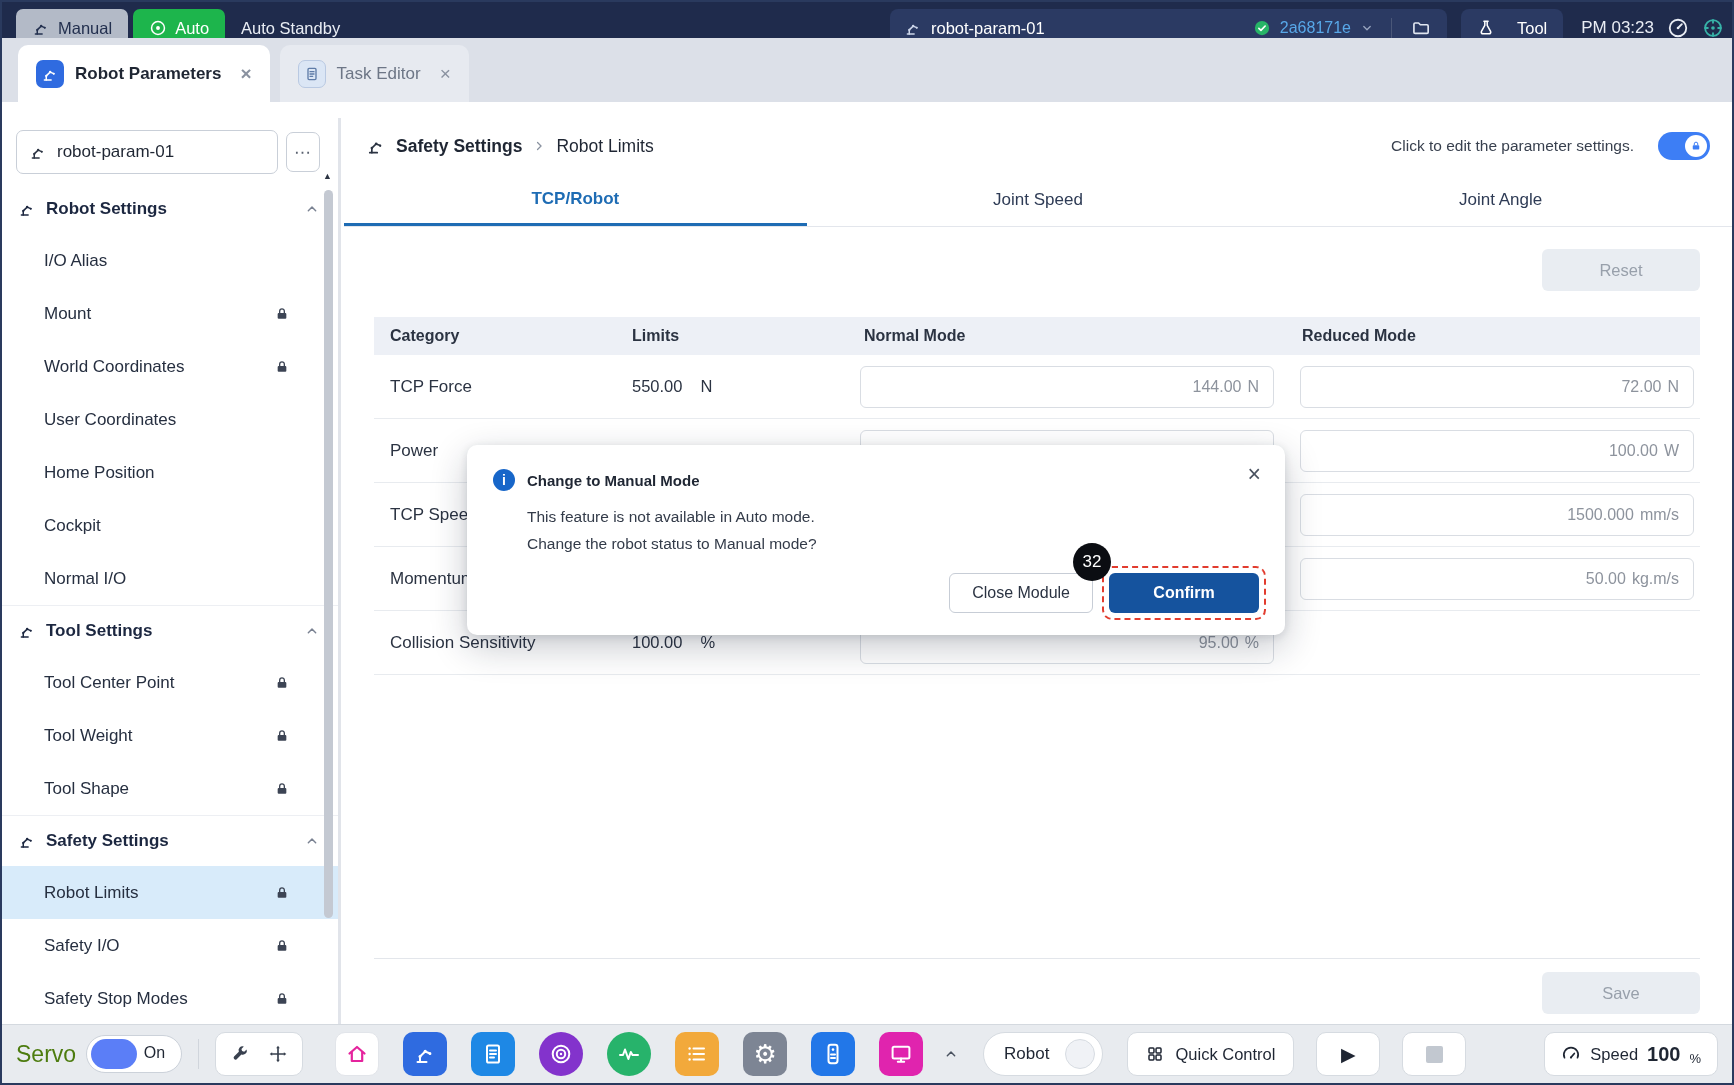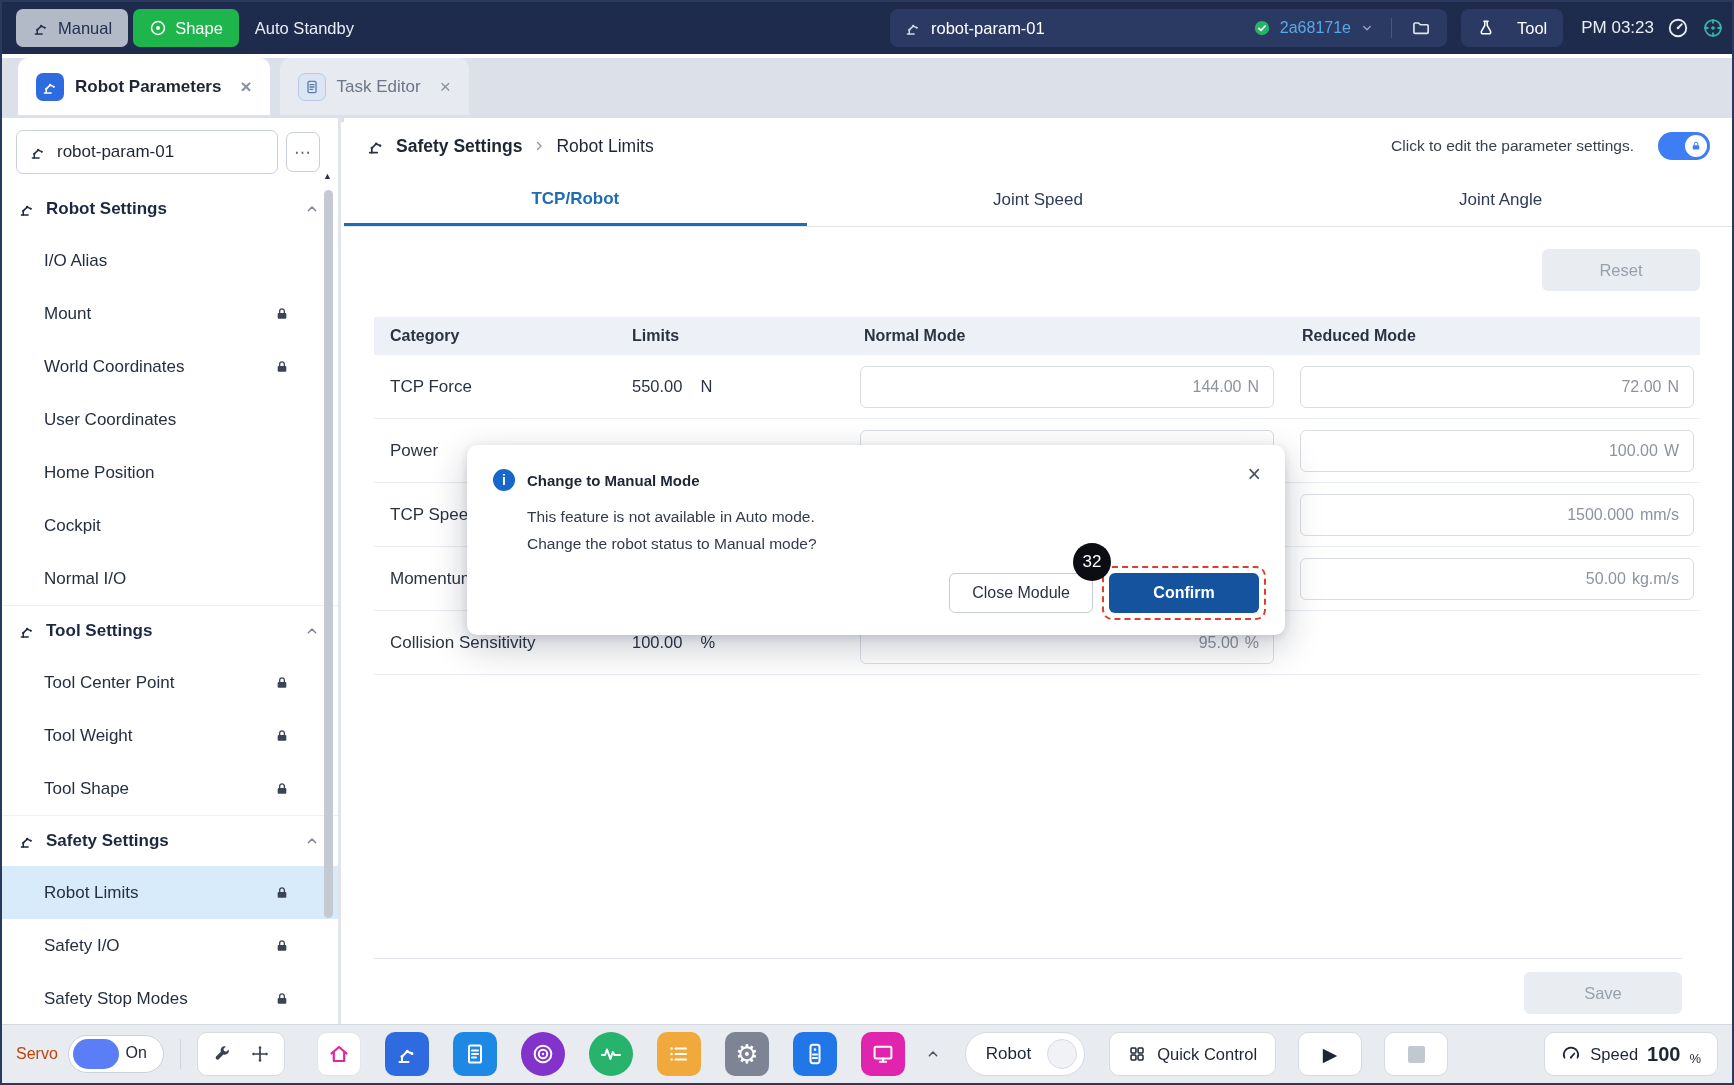--- a/index.html
+++ b/index.html
@@ -23,21 +23,21 @@
   .commit{color:#58a8e9;font-size:16px}
   .chevc{color:#9aa6c0}
   .vdiv{width:1px;height:20px;background:#4a5778;margin:0 8px}
   .icon-btn{background:none;border:none;color:#dfe5f0;padding:2px;display:flex}
   .tool-pill{position:absolute;left:1459px;top:7px;height:38px;background:#2b3a63;border:none;border-radius:8px;color:#fff;display:flex;align-items:center;gap:22px;padding:0 16px;font-size:16.5px}
   .tb-right{position:absolute;right:8px;top:0;height:52px;display:flex;align-items:center;gap:13px;color:#e9edf4;font-size:17px}
   .tb-icbtn{background:none;border:none;color:#e9edf4;padding:0;display:flex}
   .tb-icbtn.teal{color:#37b3a8}
 
   
-  .tabbar{position:absolute;top:56px;left:0;right:0;height:64px;background:#dce0e8;display:flex;gap:10px;padding-left:16px}
+  .tabbar{position:absolute;top:36px;left:0;right:0;height:64px;background:#dce0e8;display:flex;align-items:flex-end;gap:10px;padding-left:16px}
   .tab{height:57px;border-radius:10px 10px 0 0;display:flex;align-items:center;gap:11px;padding:0 18px;font-size:17px;border:none}
   .tab.on{background:#fff;color:#1f2633;font-weight:700}
   .tab.off{background:#e7eaf0;color:#6d7686}
   .tab-ic{width:28px;height:28px;border-radius:7px;background:#2f6be0;color:#fff;display:flex;align-items:center;justify-content:center}
   .tab-ic.muted{background:#dbe6f5;color:#5f7ca8;border:1px solid #b9c9e2}
   .tab-x{color:#8a92a0;font-size:19px;margin-left:8px;background:none;border:none;line-height:1}
 
   
   .sidebar{position:absolute;top:116px;left:0;width:339px;bottom:59px;background:#fff;border-right:3px solid #e1e4ea;overflow:hidden}
   .param-row{display:flex;gap:8px;padding:12px 18px 10px 14px;align-items:center}
@@ -74,39 +74,39 @@
   .th-cat{padding-left:16px}
   .th-lim{padding-left:26px}
   .th-norm{padding-left:8px}
   .th-red{padding-left:14px}
   .tr-body{height:64px;border-bottom:1px solid #e8ebef}
   .cat{padding-left:16px;font-size:17px;color:#2b3342;white-space:nowrap;overflow:hidden}
   .lim{padding-left:26px;font-size:16.5px;color:#2b3342;display:flex;gap:18px}
   .inputbox{height:42px;border:1px solid #d9dde3;border-radius:6px;background:#fff;display:flex;align-items:center;justify-content:flex-end;gap:6px;padding:0 14px;font-size:16px;color:#8d939d}
   .ib-norm{margin:0 14px 0 4px}
   .ib-red{margin:0 6px 0 12px}
-  .save-row{position:absolute;left:30px;right:50px;bottom:10px;border-top:1px solid #e3e6eb;padding-top:13px;display:flex;justify-content:flex-end}
+  .save-row{position:absolute;left:30px;right:32px;bottom:10px;border-top:1px solid #e3e6eb;padding-top:13px;display:flex;justify-content:flex-end}
 
   
   .dialog{position:absolute;left:465px;top:443px;width:818px;height:190px;background:#fff;border-radius:10px;box-shadow:0 12px 36px rgba(20,30,50,.24),0 2px 8px rgba(20,30,50,.12);padding:24px 26px;z-index:50}
   .dlg-head{display:flex;align-items:center;gap:12px}
   .info-ic{width:22px;height:22px;border-radius:50%;background:#1766c9;color:#fff;font-size:14px;font-weight:700;display:flex;align-items:center;justify-content:center}
   .dlg-title{font-size:15px;font-weight:700;color:#1f2633}
   .dlg-x{position:absolute;right:24px;top:18px;font-size:23px;color:#4a5260;background:none;border:none;line-height:1}
   .dlg-body{margin:12px 0 0 34px;font-size:15.5px;color:#333b49;line-height:1.75}
   .dlg-actions{position:absolute;right:26px;bottom:22px;display:flex;gap:16px;align-items:center}
   .btn-outline{height:40px;padding:0 22px;border:1px solid #c7cdd6;border-radius:6px;background:#fff;font-size:16px;color:#2b3342}
   .confirm-wrap{position:relative}
   .red-dash{position:absolute;inset:-7px;border:2px dashed #e23c2e;border-radius:10px;pointer-events:none}
   .btn-primary{height:40px;min-width:150px;background:#15539e;color:#fff;font-size:16px;font-weight:700;border:none;border-radius:6px}
   .step-badge{position:absolute;left:-36px;top:-30px;width:38px;height:38px;border-radius:50%;background:#0b0d12;color:#fff;font-size:17px;display:flex;align-items:center;justify-content:center;z-index:3}
 
   
   .bottombar{position:absolute;left:0;right:0;bottom:0;height:59px;background:#e8ebef;border-top:1px solid #d4d9df;display:flex;align-items:center;padding:0 14px;gap:10px}
-  .servo-label{font-size:16px;color:#c2410c}
+  .servo-label{font-size:23px;color:#4d7c0f}
   .servo-sw{width:96px;height:38px;border:1px solid #ccd2da;border-radius:19px;background:#fff;position:relative}
   .servo-knob{position:absolute;left:4px;top:3px;width:46px;height:30px;border-radius:15px;background:#5b7ef7}
   .servo-on{position:absolute;right:16px;top:8px;font-size:16px;color:#1f2633}
   .bdiv{width:1px;height:30px;background:#d0d5dc;margin:0 6px}
   .toolpill{height:44px;background:#fff;border:1px solid #d6dbe1;border-radius:10px;display:flex;align-items:center;padding:0 14px;gap:18px;color:#39414f}
   .tp-btn{background:none;border:none;color:#39414f;display:flex;padding:0}
   .dock{display:flex;gap:24px;align-items:center;margin-left:22px}
   .dock-ic{width:44px;height:44px;border-radius:10px;border:none;display:flex;align-items:center;justify-content:center}
   .glyph{font-size:26px;line-height:1}
   .d1{background:#fff;border:1px solid #e2e5ea;color:#e5239d}
@@ -238,21 +238,21 @@
       <button class="chip chip-manual">
         <svg class="ic s18" viewBox="0 0 24 24">
             <use href="#i-arm"></use>
           </svg>
         <span>Manual</span>
       </button>
       <button class="chip chip-auto">
         <svg class="ic s18" viewBox="0 0 24 24">
             <use href="#i-autobot"></use>
           </svg>
-        <span>Shape</span>
+        <span>Auto</span>
       </button>
     </div>
     <div class="tb-status">Auto Standby</div>
 
     <div class="center-pill">
       <svg class="ic s18" viewBox="0 0 24 24" style="color:#cdd6ea">
           <use href="#i-arm"></use>
         </svg>
       <span>robot-param-01</span>
       <span class="grow"></span>

